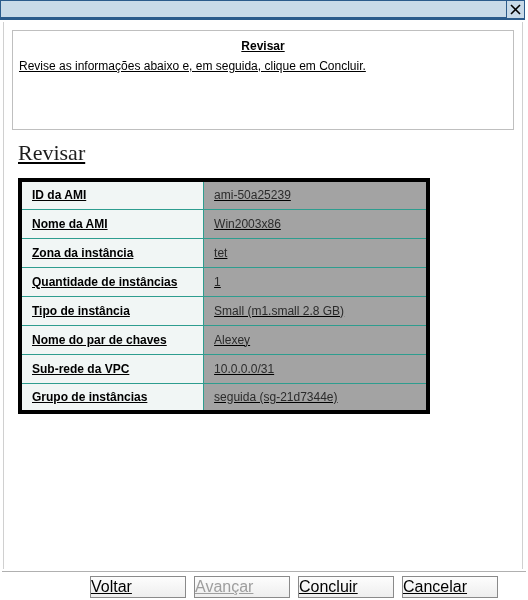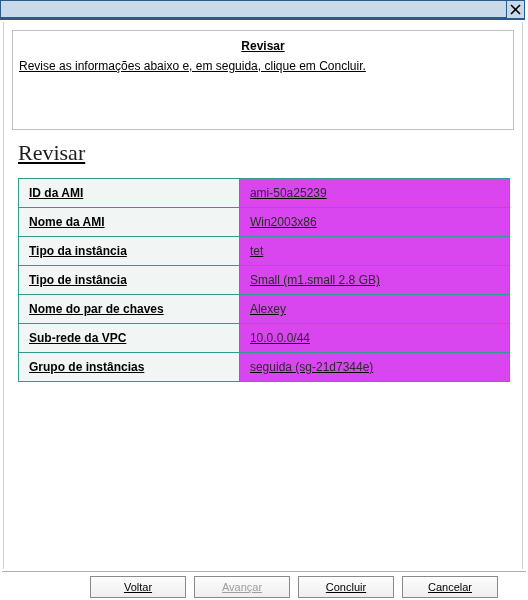--- a/index.html
+++ b/index.html
@@ -8,27 +8,27 @@
   .titlebar { width: 525px; height: 18px; background: #c8dae8; border: 1px solid #2b5b8b; display: flex; justify-content: flex-end; align-items: stretch; margin-left: 0; }
   .close-btn { width: 18px; height: 17px; background: #c8dae8; border-left: 1px solid #2b5b8b; display: flex; align-items: center; justify-content: center; cursor: pointer; }
   .close-btn svg { display: block; }
   .top-border { position: absolute; left: 0; top: 18px; width: 525px; height: 2px; background: #2b5b8b; }
   .content-wrap { position: absolute; left: 3px; top: 22px; width: 520px; height: 547px; border-left: 1px solid #d0d0d0; border-right: 1px solid #d0d0d0; background: #fff; text-decoration: underline; }
   .header-box { margin: 8px 8px 0 8px; height: 100px; border: 1px solid #bfbfbf; background: #fff; padding: 8px 6px; }
   .header-title { text-align: center; font-weight: bold; font-size: 12px; color: #000; margin-bottom: 6px; }
   .header-desc { font-size: 12px; color: #000; }
   .section { padding: 10px 14px 0 14px; }
   .section-title { font-family: Georgia, 'Times New Roman', serif; font-size: 22px; color: #1e1e1e; margin-bottom: 12px; font-weight: normal; }
-  table.review { width: 492px; border-collapse: collapse; border: 1px solid #000000; }
+  table.review { width: 412px; border-collapse: collapse; border: 4px solid #000000; }
   table.review td { border: 1px solid #2e9d8f; padding: 6px 10px; font-size: 12px; height: 29px; }
   table.review td.label { background: #f1f6f5; font-weight: bold; color: #000; width: 45%; }
-  table.review td.value { background: #d946ef; color: #2b2b2b; width: 55%; margin-left: 45px; }
+  table.review td.value { background: #a3a3a3; color: #2b2b2b; width: 55%; margin-left: 45px; }
   .button-sep { position: absolute; left: 2px; bottom: 28px; width: 524px; height: 1px; background: #b0b0b0; }
   .button-row { position: absolute; left: 0; bottom: 0; width: 526px; height: 26px; display: flex; align-items: center; padding-left: 90px; gap: 0; }
-  .btn { height: 22px; min-width: 96px; background: linear-gradient(#fdfdfd,#eeeeee); border: 1px solid #8a8a8a; display: flex; align-items: center; justify-content: center; font-size: 11px; cursor: pointer; color: #000; margin-right: 8px; }
+  .btn { height: 22px; min-width: 96px; background: linear-gradient(#fdfdfd,#eeeeee); border: 1px solid #8a8a8a; display: flex; align-items: center; justify-content: flex-start; font-size: 16px; cursor: pointer; color: #000; margin-right: 8px; }
   .btn.disabled { color: #9e9e9e; cursor: default; }
   .btn span { text-decoration: underline; text-underline-offset: 1px; }
   .btn.disabled span { text-decoration: underline; }
 </style>
 </head>
 <body>
 
 <div class="outer">
   <div class="titlebar">
     <div class="close-btn">
@@ -52,34 +52,38 @@
         <tbody>
           <tr>
               <td class="label">ID da AMI</td>
               <td class="value">ami-50a25239</td>
             </tr>
           <tr>
               <td class="label">Nome da AMI</td>
               <td class="value">Win2003x86</td>
             </tr>
           <tr>
-              <td class="label">Tipo da instância</td>
+              <td class="label">Zona da instância</td>
               <td class="value">tet</td>
+            </tr>
+          <tr>
+              <td class="label">Quantidade de instâncias</td>
+              <td class="value">1</td>
             </tr>
           <tr>
               <td class="label">Tipo de instância</td>
               <td class="value">Small (m1.small 2.8 GB)</td>
             </tr>
           <tr>
               <td class="label">Nome do par de chaves</td>
               <td class="value">Alexey</td>
             </tr>
           <tr>
               <td class="label">Sub-rede da VPC</td>
-              <td class="value">10.0.0.0/44</td>
+              <td class="value">10.0.0.0/31</td>
             </tr>
           <tr>
               <td class="label">Grupo de instâncias</td>
               <td class="value">seguida (sg-21d7344e)</td>
             </tr>
         </tbody>
       </table>
     </div>
   </div>
 

